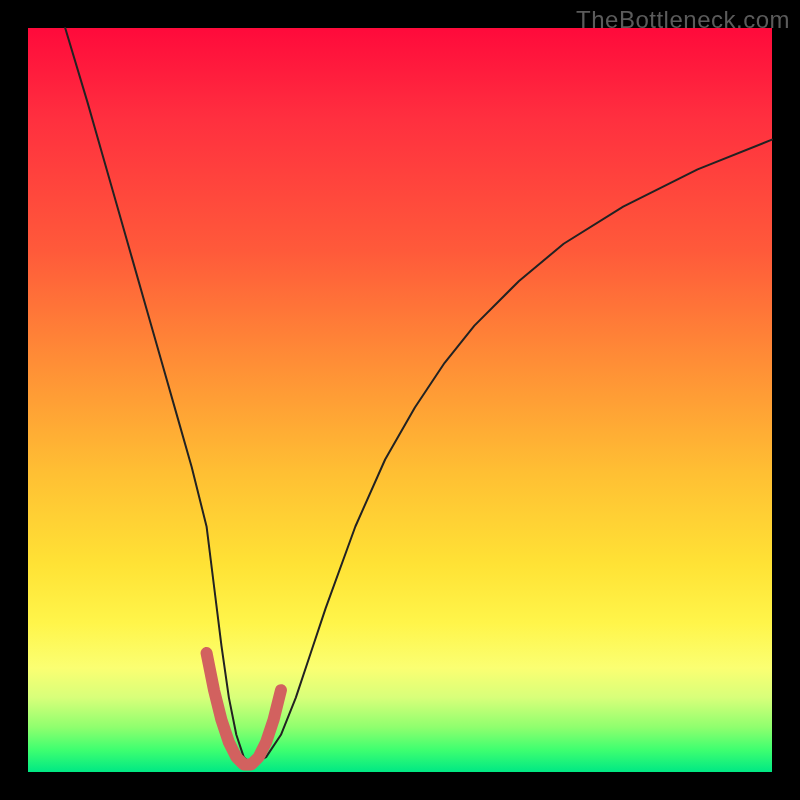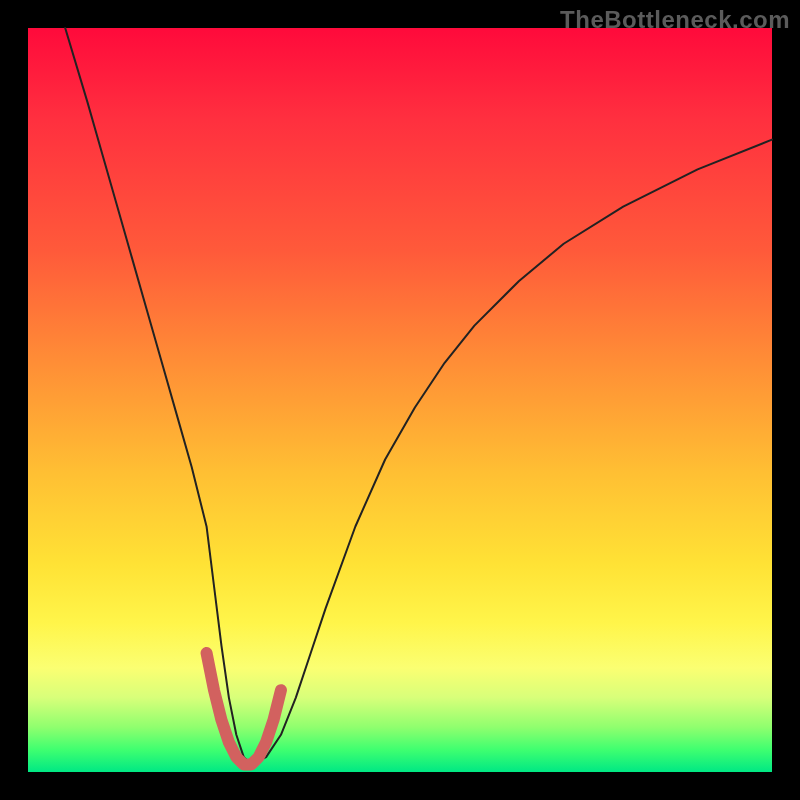--- a/index.html
+++ b/index.html
@@ -31,21 +31,21 @@
       #3fff70 97%,
       #00e884 100%
     );
   }
   .watermark {
     position: absolute;
     top: 6px;
     right: 10px;
     color: #5b5b5b;
     font-size: 24px;
-    font-weight: 700;
+    font-weight: 400;
     letter-spacing: 0.5px;
     user-select: none;
   }
   svg.plot {
     position: absolute;
     left: 0;
     top: 0;
     width: 744px;
     height: 744px;
     overflow: visible;

